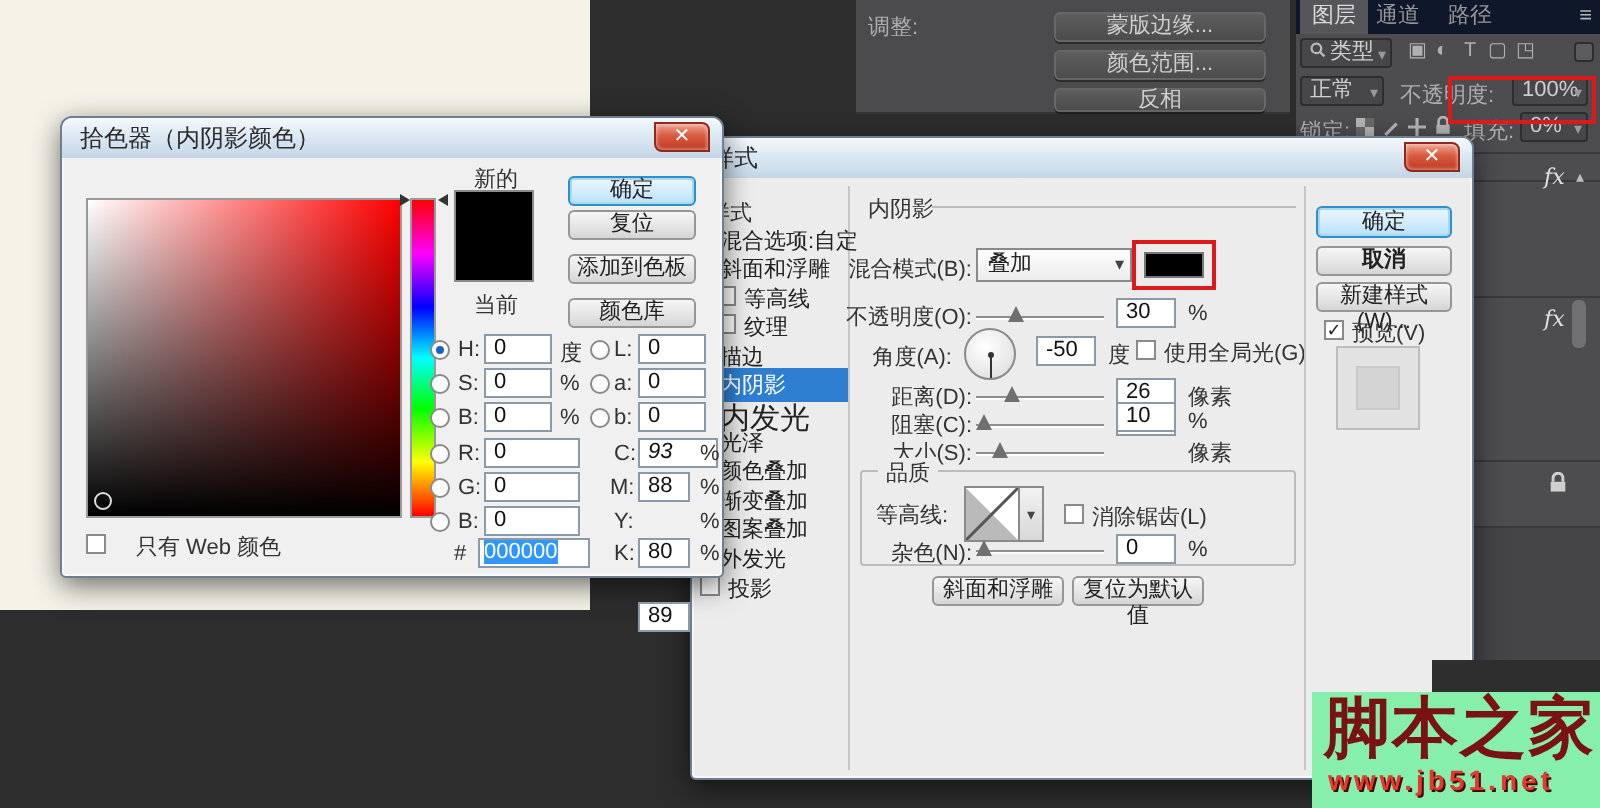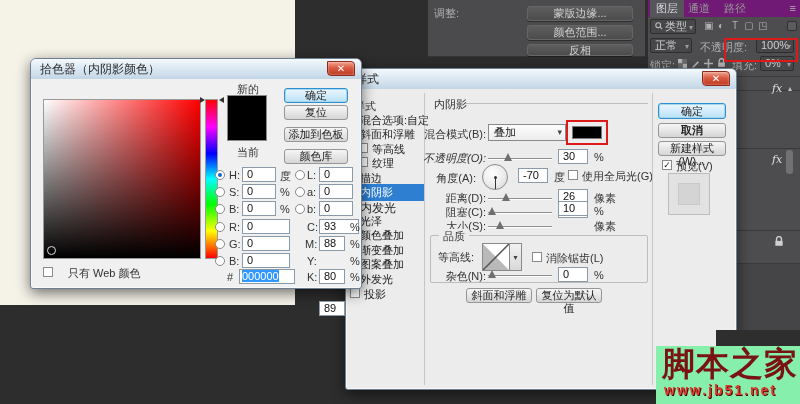--- a/index.html
+++ b/index.html
@@ -60,21 +60,21 @@
 
   <div style="position:absolute;left:428px;top:0;width:217px;height:57px;background:#4b4b4e;border-bottom:1px solid #353537;">
     <span class="t dk-lbl" style="left:6px;top:6px;">调整:</span>
     <div class="dark-btn" style="left:99px;top:6px;width:106px;height:15px;">蒙版边缘...</div>
     <div class="dark-btn" style="left:99px;top:25px;width:106px;height:15px;">颜色范围...</div>
     <div class="dark-btn" style="left:99px;top:44px;width:106px;height:12px;line-height:11px;">反相</div>
   </div>
 
   <div style="position:absolute;left:648px;top:0;width:152px;height:330px;background:#4d4d50;">
 
-    <div style="position:absolute;left:0;top:0;right:0;height:17px;background:#701a75;text-decoration:underline;">
+    <div style="position:absolute;left:0;top:0;right:0;height:17px;background:#0f172a;text-decoration:underline;">
       <div class="t" style="left:2px;top:0;height:17px;line-height:17px;padding:0 6px;background:#55555a;color:#dadada;font-size:11px;">图层</div>
       <div class="t" style="left:40px;top:0;line-height:17px;color:#979797;font-size:11px;">通道</div>
       <div class="t" style="left:76px;top:0;line-height:17px;color:#979797;font-size:11px;">路径</div>
       <div class="t" style="right:4px;top:0;line-height:17px;color:#b5b5b5;font-size:11px;">≡</div>
     </div>
 
     <div class="dk-box" style="left:2px;top:19px;width:46px;">
       <svg width="8" height="8" viewBox="0 0 10 10" style="margin-right:2px;">
         <circle cx="4" cy="4" r="3" fill="none" stroke="#bbb" stroke-width="1.4"></circle>
           <line x1="6.5" y1="6.5" x2="9" y2="9" stroke="#bbb" stroke-width="1.4"></line>
@@ -145,53 +145,53 @@
     <div class="sep" style="left:78px;top:24px;width:1px;height:292px;background:#c6c6c6;"></div>
     <div style="position:absolute;left:2px;top:44px;width:76px;">
       <div class="t" style="left:12px;top:0;font-size:11px;"><span>混合选项:自定</span></div>
       <div class="t" style="left:12px;top:14px;font-size:11px;"><span>斜面和浮雕</span></div>
       <div class="cb" style="left:10px;top:30px;"></div>
       <div class="t" style="left:24px;top:29px;font-size:11px;"><span>等高线</span></div>
       <div class="cb" style="left:10px;top:44px;"></div>
       <div class="t" style="left:24px;top:43px;font-size:11px;"><span>纹理</span></div>
       <div class="t" style="left:12px;top:58px;font-size:11px;"><span>描边</span></div>
       <div class="t" style="left:0;top:71px;width:76px;background:#2e7fd2;color:#fff;font-size:11px;padding:1px 0 1px 12px;"><span>内阴影</span></div>
-      <div class="t" style="left:12px;top:87px;font-size:12px;"><span>内发光</span></div>
+      <div class="t" style="left:12px;top:87px;font-size:15px;"><span>内发光</span></div>
       <div class="t" style="left:12px;top:101px;font-size:11px;"><span>光泽</span></div>
       <div class="t" style="left:12px;top:115px;font-size:11px;"><span>颜色叠加</span></div>
       <div class="t" style="left:12px;top:130px;font-size:11px;"><span>渐变叠加</span></div>
       <div class="t" style="left:12px;top:144px;font-size:11px;"><span>图案叠加</span></div>
       <div class="t" style="left:12px;top:159px;font-size:11px;"><span>外发光</span></div>
       <div class="cb" style="left:2px;top:175px;"></div>
       <div class="t" style="left:16px;top:174px;font-size:11px;"><span>投影</span></div>
     </div>
 
     <span class="t lbl" style="left:88px;top:28px;">内阴影</span>
     <div class="sep" style="left:120px;top:34px;width:182px;height:1px;"></div>
 
     <span class="t lbl" style="left:66px;top:58px;width:74px;text-align:right;">混合模式(B):</span>
     <div class="dropdown" style="left:142px;top:55px;width:78px;height:17px;">
       <span>叠加</span>
     </div>
     <div style="position:absolute;left:226px;top:57px;width:30px;height:13px;background:#000;border:1px solid #777;"></div>
     <div class="redbox" style="left:220px;top:51px;width:42px;height:25px;"></div>
 
-    <span class="t lbl" style="left:66px;top:82px;width:74px;text-align:right;font-style:italic;">不透明度(O):</span>
+    <span class="t lbl" style="left:66px;top:82px;width:74px;text-align:right;">不透明度(O):</span>
     <div class="track" style="left:142px;top:89px;width:64px;">
       <div class="thumb" style="left:16px;"></div>
     </div>
     <div class="field" style="left:212px;top:80px;width:30px;"><span>30</span></div>
     <span class="t lbl" style="left:248px;top:82px;">%</span>
 
     <span class="t lbl" style="left:66px;top:102px;width:64px;text-align:right;">角度(A):</span>
     <div style="position:absolute;left:136px;top:95px;width:26px;height:26px;border-radius:50%;border:1px solid #8a8a8a;background:radial-gradient(circle at 40% 35%,#ffffff,#d9d9d9);">
       <div style="position:absolute;left:12px;top:13px;width:1px;height:11px;background:#333;"></div>
       <div style="position:absolute;left:11px;top:11px;width:3px;height:3px;border-radius:50%;background:#333;"></div>
     </div>
-    <div class="field" style="left:172px;top:99px;width:30px;"><span>-70</span></div>
+    <div class="field" style="left:172px;top:99px;width:30px;"><span>-50</span></div>
     <span class="t lbl" style="left:208px;top:101px;">度</span>
     <div class="cb" style="left:222px;top:101px;"></div>
     <span class="t lbl" style="left:236px;top:100px;">使用全局光(G)</span>
 
     <span class="t lbl" style="left:66px;top:122px;width:74px;text-align:right;">距离(D):</span>
     <div class="track" style="left:142px;top:129px;width:64px;">
       <div class="thumb" style="left:14px;"></div>
     </div>
     <div class="field" style="left:212px;top:120px;width:30px;"><span>26</span></div>
     <span class="t lbl" style="left:248px;top:122px;">像素</span>
@@ -294,21 +294,21 @@
     <div class="radio" style="left:264px;top:111px;"></div>
     <span class="t lbl" style="left:276px;top:110px;">L:</span>
     <div class="field" style="left:288px;top:108px;width:34px;"><span>0</span></div>
     <div class="radio" style="left:264px;top:128px;"></div>
     <span class="t lbl" style="left:276px;top:127px;">a:</span>
     <div class="field" style="left:288px;top:125px;width:34px;"><span>0</span></div>
     <div class="radio" style="left:264px;top:145px;"></div>
     <span class="t lbl" style="left:276px;top:144px;">b:</span>
     <div class="field" style="left:288px;top:142px;width:34px;"><span>0</span></div>
     <span class="t lbl" style="left:276px;top:162px;">C:</span>
-    <div class="field" style="left:288px;top:160px;width:40px;"><span>93</span></div>
+    <div class="field" style="left:288px;top:160px;width:40px;font-style:italic;"><span>93</span></div>
     <span class="t lbl" style="left:319px;top:162px;">%</span>
     <span class="t lbl" style="left:274px;top:179px;">M:</span>
     <div class="field" style="left:288px;top:177px;width:26px;"><span>88</span></div>
     <span class="t lbl" style="left:319px;top:179px;">%</span>
     <span class="t lbl" style="left:276px;top:196px;">Y:</span>
     <div class="field" style="left:288px;top:194px;width:26px;margin-top:48px;"><span>89</span></div>
     <span class="t lbl" style="left:319px;top:196px;">%</span>
     <span class="t lbl" style="left:276px;top:212px;">K:</span>
     <div class="field" style="left:288px;top:210px;width:26px;"><span>80</span></div>
     <span class="t lbl" style="left:319px;top:212px;">%</span>

